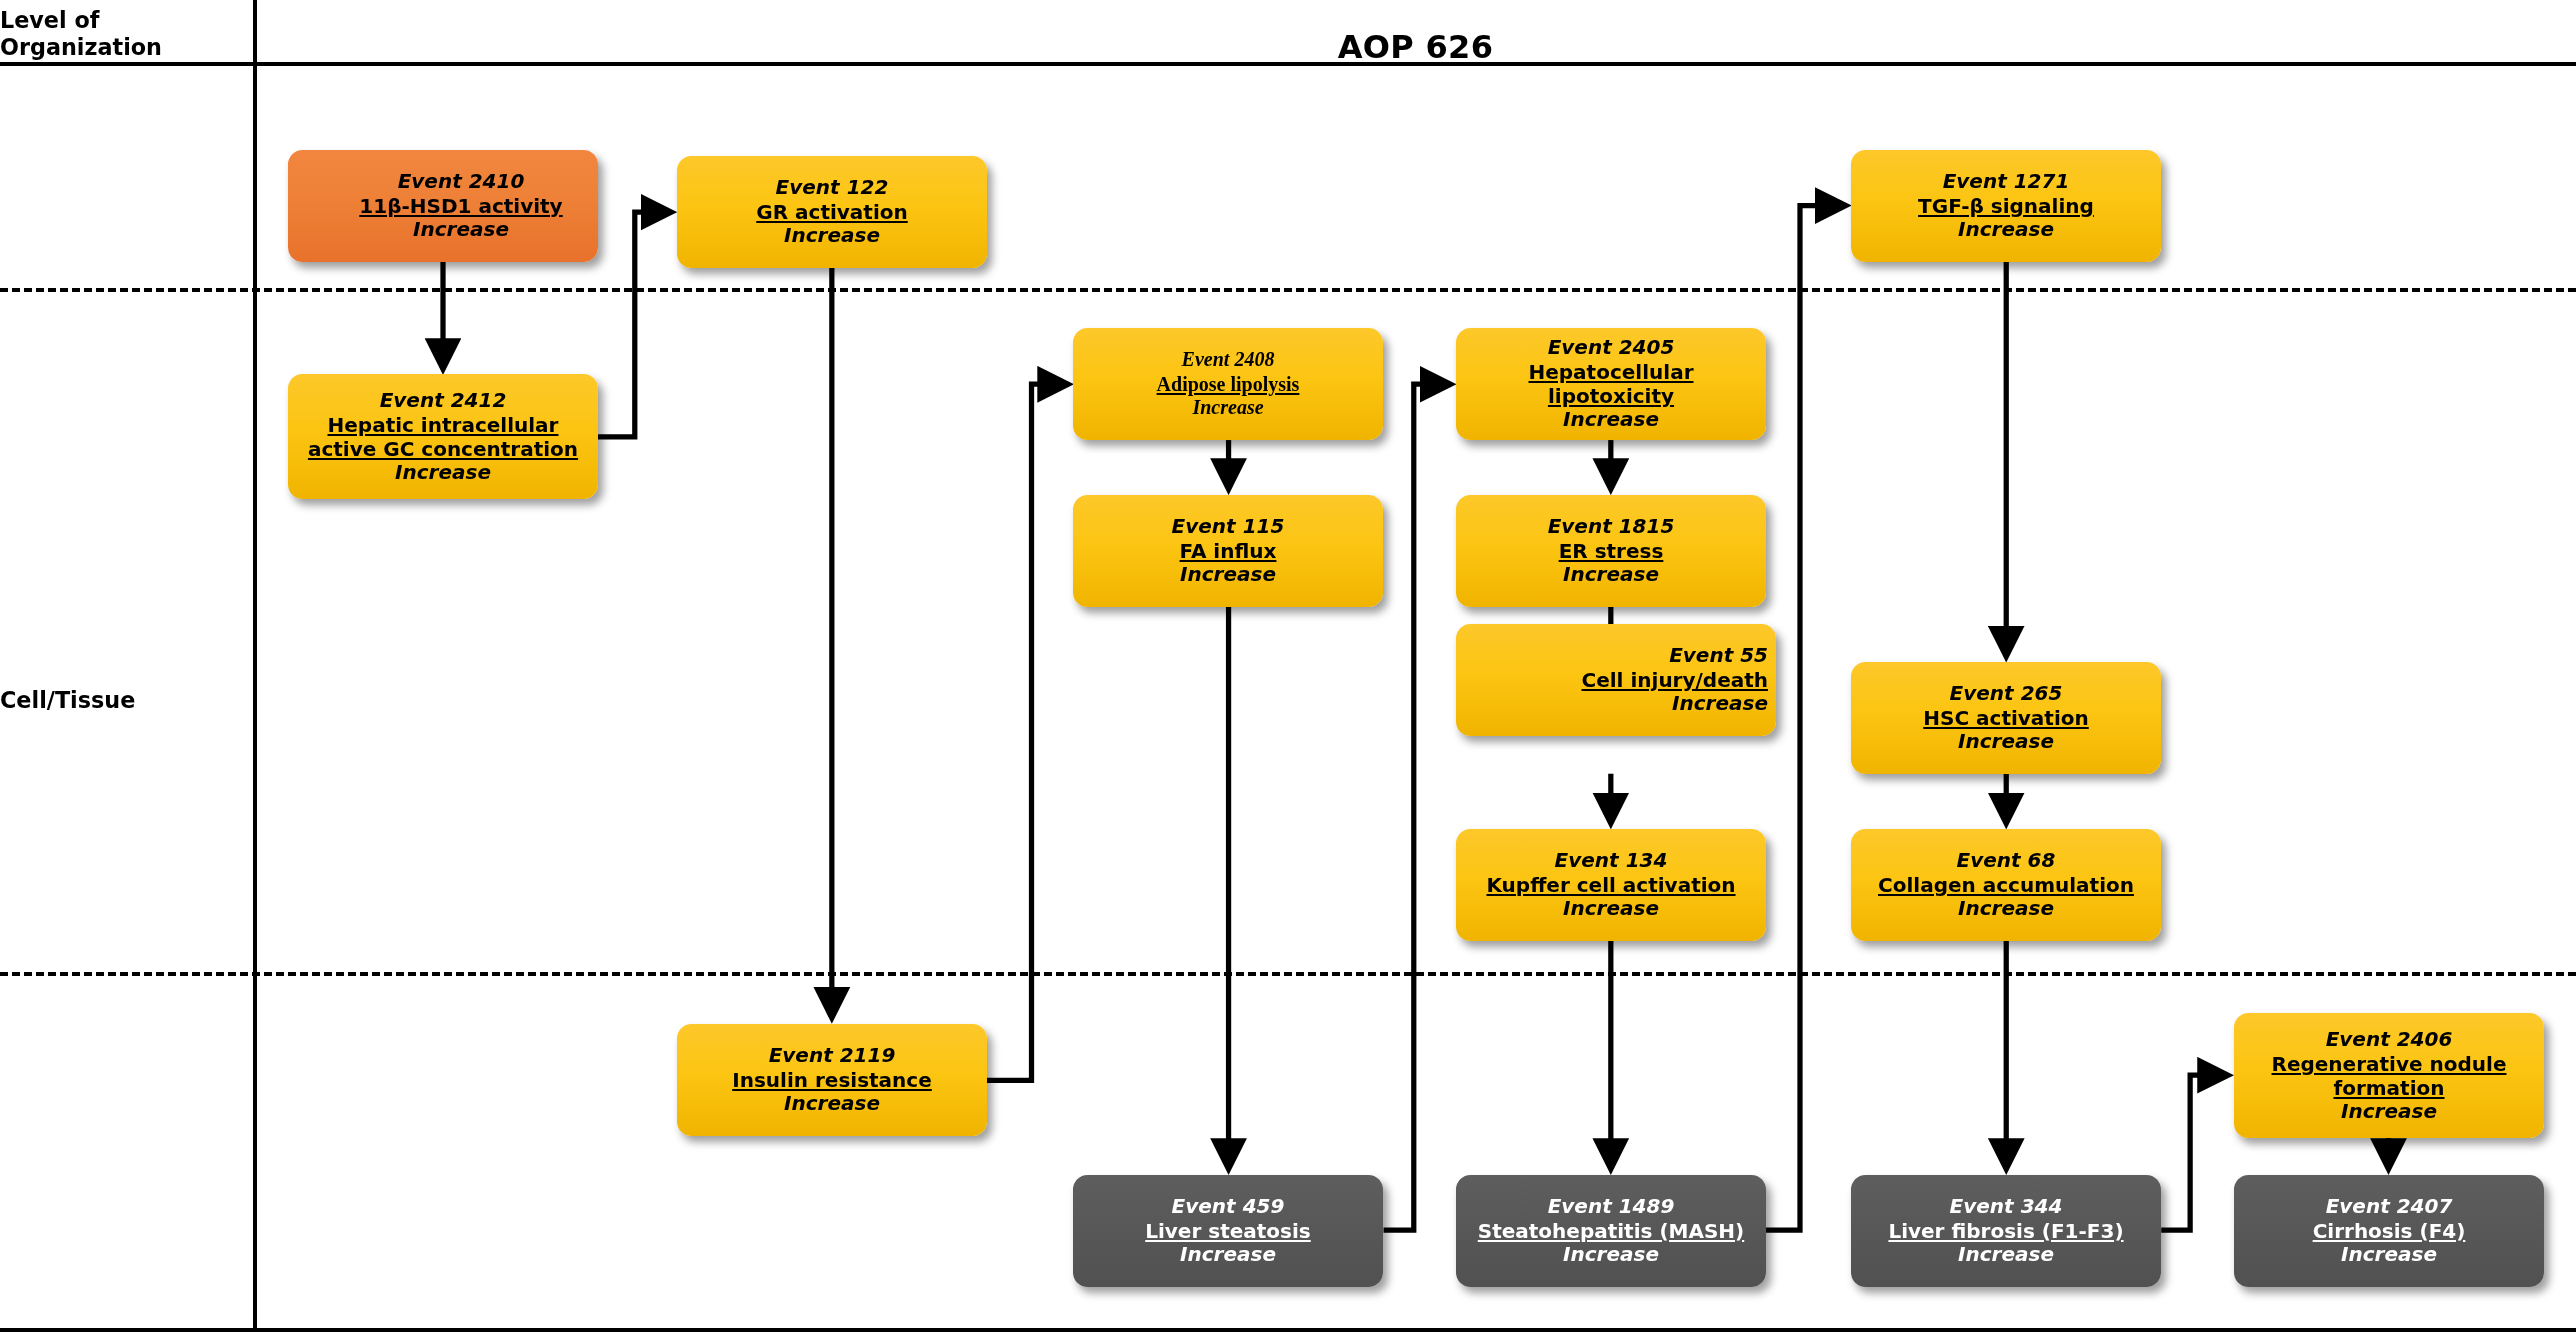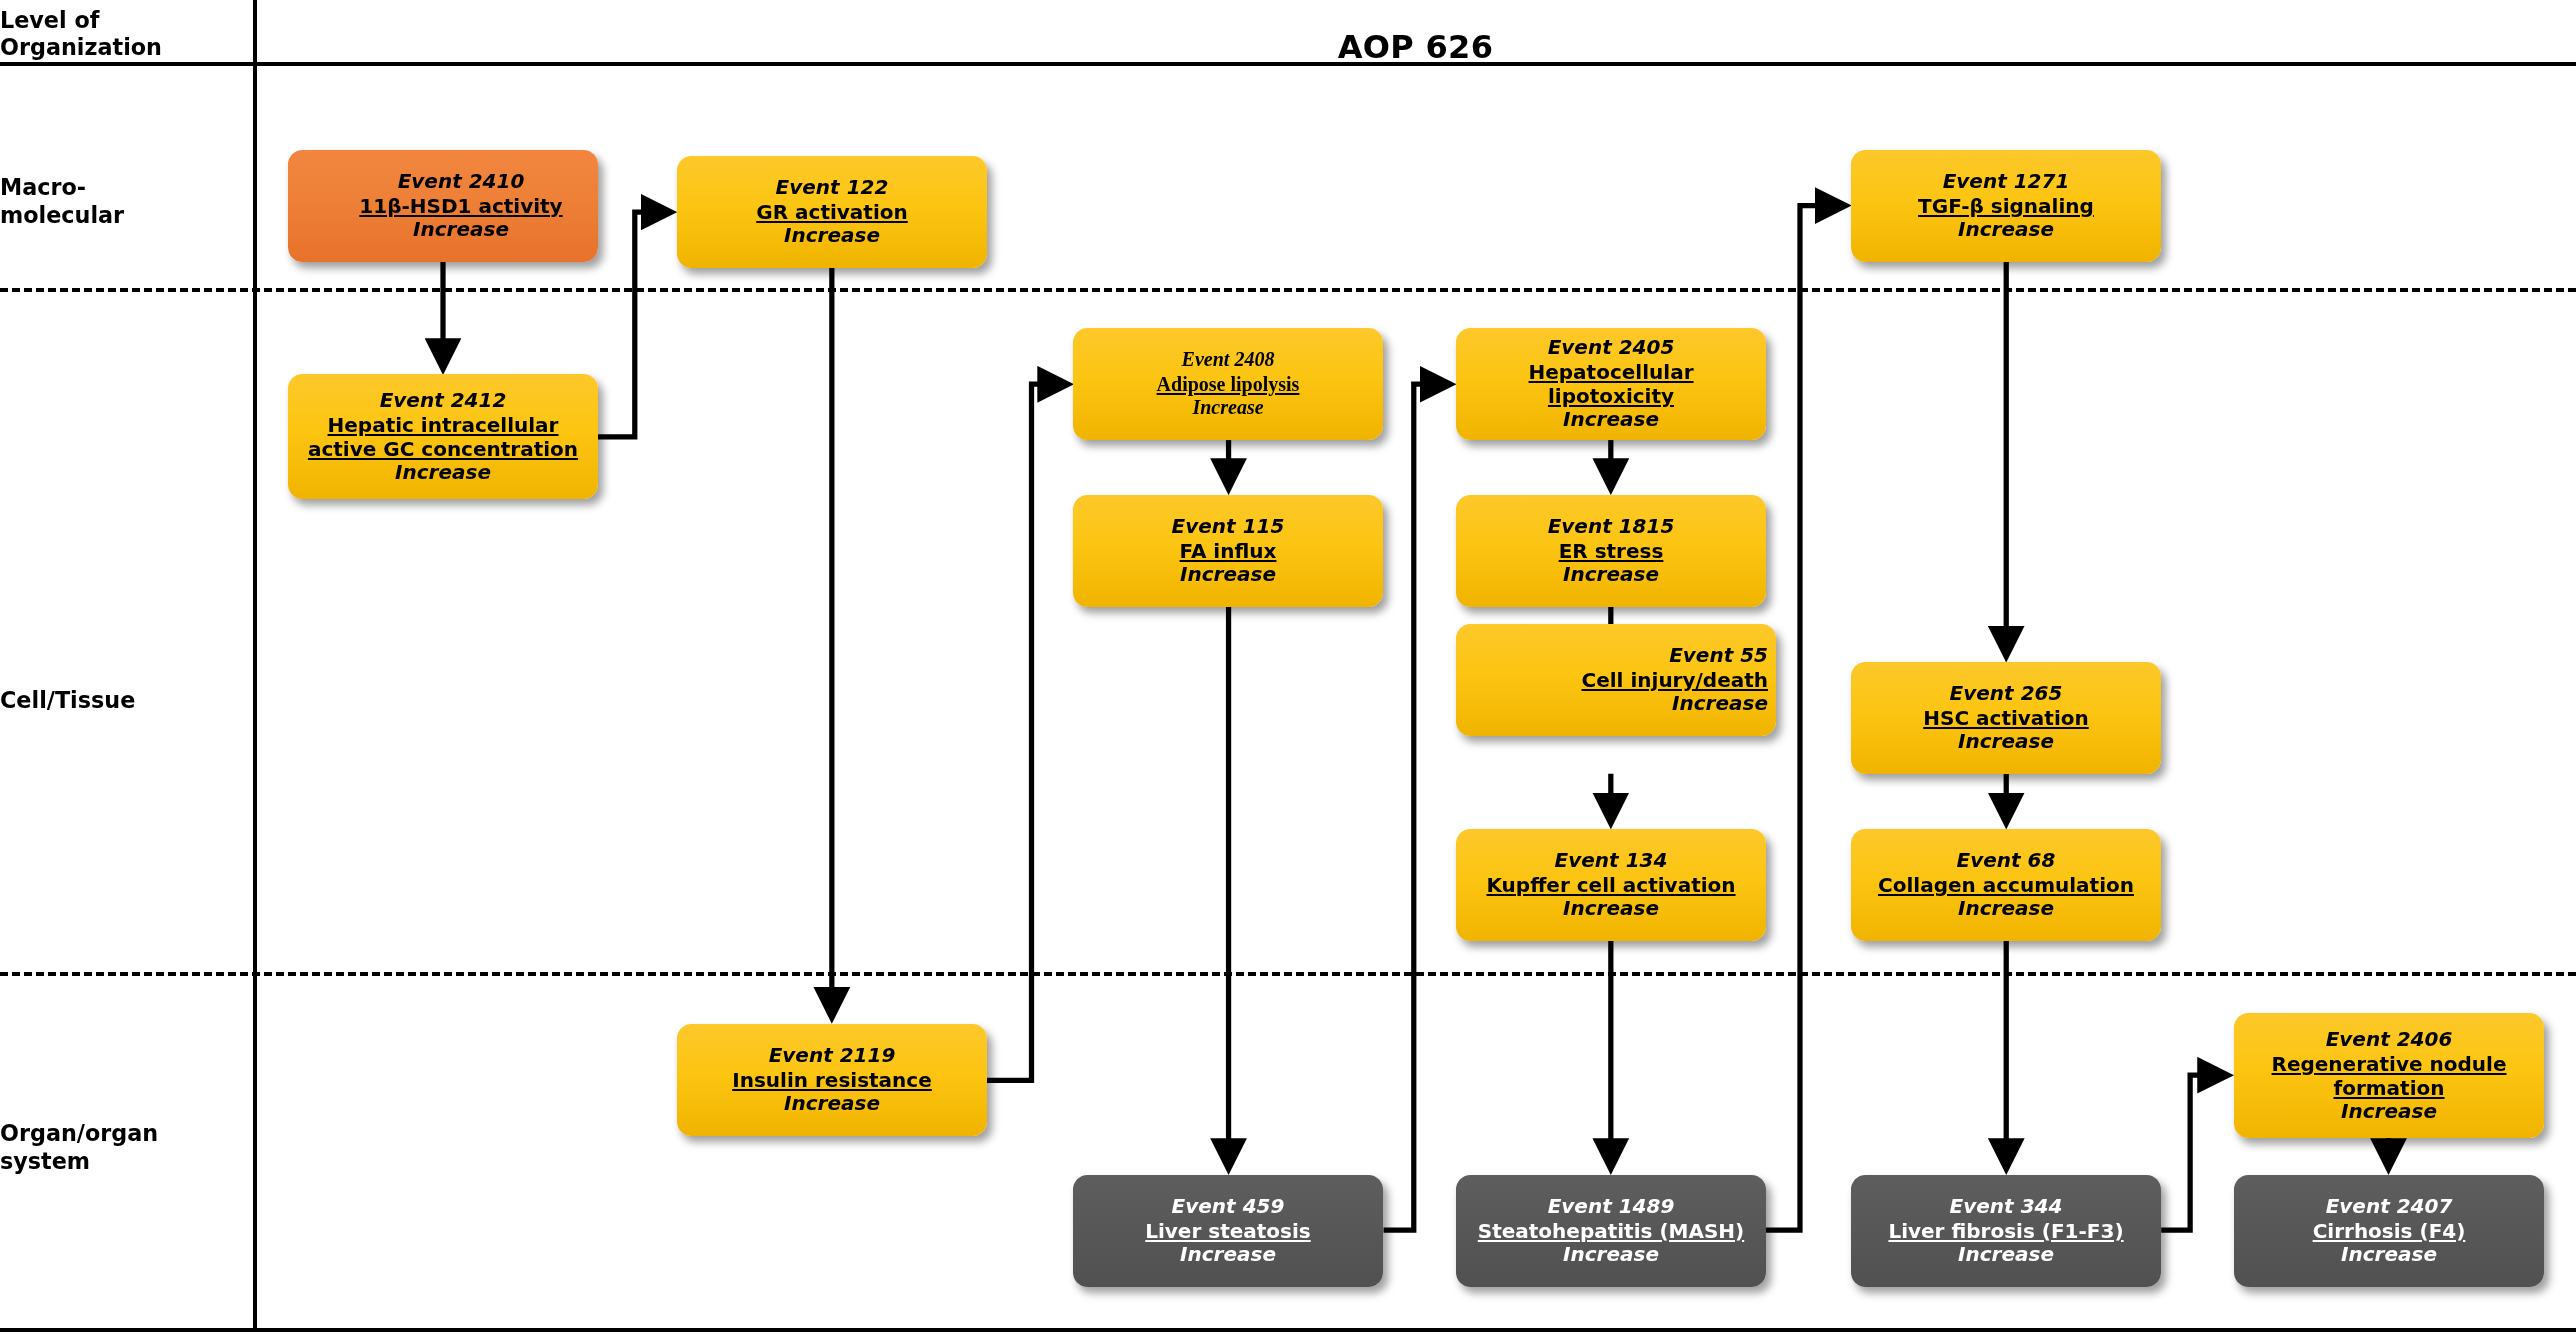--- a/index.html
+++ b/index.html
@@ -37,25 +37,21 @@
   .n-yellow{background:linear-gradient(180deg,#FDC82A 0%,#FCC512 45%,#F0B400 100%);color:#000;}
   .n-gray  {background:linear-gradient(180deg,#5E5E5E 0%,#575757 50%,#515151 100%);color:#fff;}
   .n-gray .nm{text-decoration-color:#fff;}
 </style>
 </head>
 <body>
 
 <div id="level-col">
   <div class="level-label" style="top: 6.6px; white-space: pre-line;">Level of
 Organization</div>
-  <div class="level-label" style="top: 174px; white-space: pre-line;">Macro-
-molecular</div>
   <div class="level-label" style="top: 687px; white-space: pre-line;">Cell/Tissue</div>
-  <div class="level-label" style="top: 1120px; white-space: pre-line;">Organ/organ
-system</div>
 </div>
 
 <div class="hrule" style="top:62px;width:2576px;"></div>
 <div class="vrule" style="left:253px;top:0px;height:1331px;"></div>
 <div class="dashrule" style="top:288px;width:2576px;"></div>
 <div class="dashrule" style="top:972px;width:2576px;"></div>
 <div class="hrule" style="top:1328px;width:2576px;"></div>
 
 <div id="aop-title">AOP 626</div>
 

